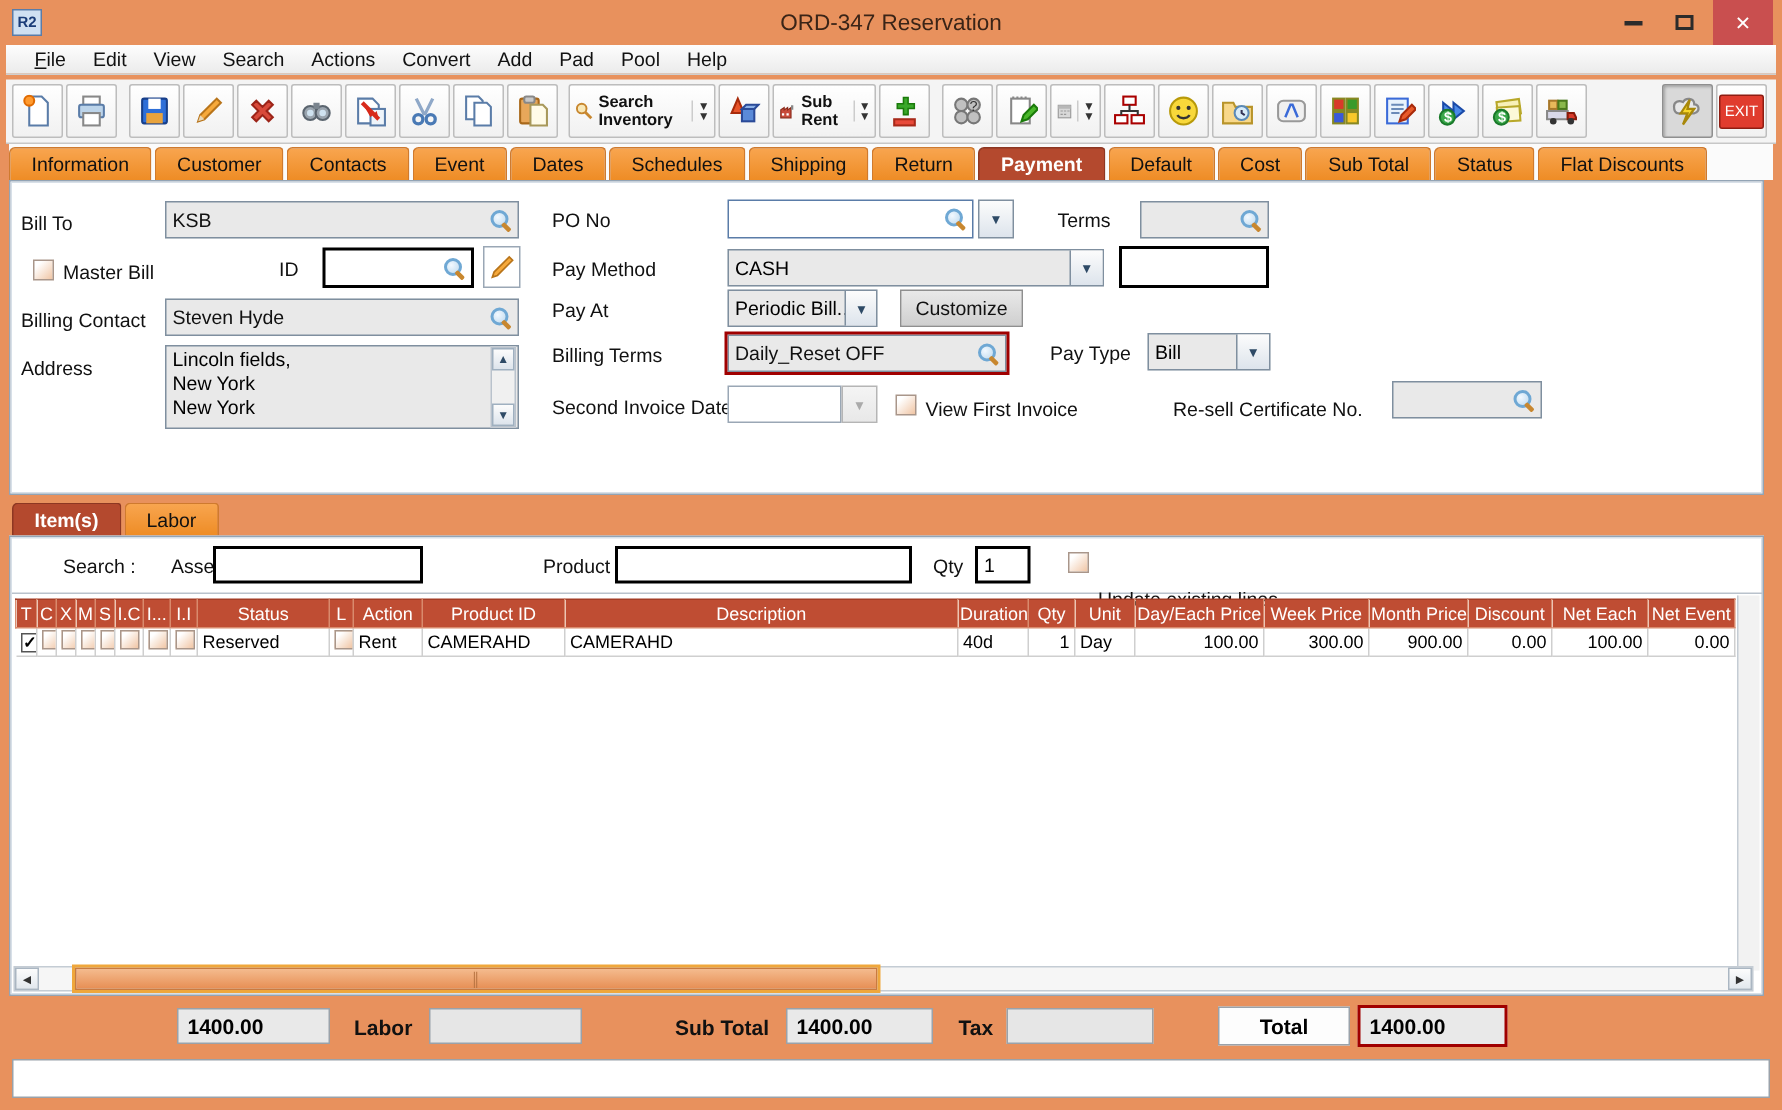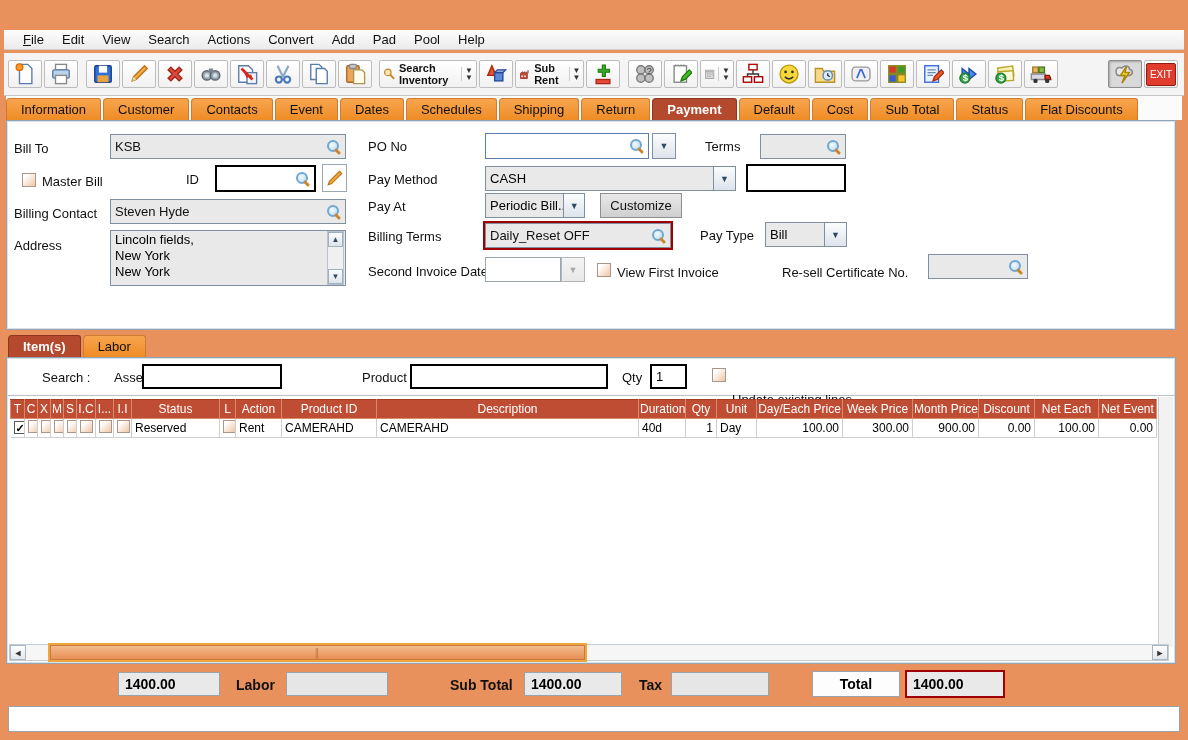--- a/index.html
+++ b/index.html
@@ -16,21 +16,21 @@
   .min-glyph { width:12px; height:3px; background:#2b2b2b; }
   .max-glyph { width:12px; height:10px; border:2px solid #2b2b2b; }
 
   
   .menubar { position:absolute; left:4px; top:30px; width:1180px; height:20px; background:linear-gradient(#fdfdfd,#ebebeb); border-bottom:1px solid #cfcfcf; display:flex; align-items:center; padding-left:10px; }
   .menu-item { display:inline-block; padding:2px 9px; font-size:13px; color:#111; }
   .menu-item:first-child::first-letter { text-decoration:underline; }
 
   
   .toolbar { position:absolute; left:4px; top:53px; width:1180px; height:43px; background:#f4f4f4; border-bottom:1px solid #c7c7c7; display:flex; align-items:center; padding:0 4px; }
-  .tbtn { height:28px; min-width:34px; background:linear-gradient(#ffffff,#f1f1f1); border:1px solid #bdbdbd; border-radius:2px; margin-right:2px; display:flex; align-items:center; justify-content:center; padding:0 3px; }
+  .tbtn { height:36px; min-width:34px; background:linear-gradient(#ffffff,#f1f1f1); border:1px solid #bdbdbd; border-radius:2px; margin-right:2px; display:flex; align-items:center; justify-content:center; padding:0 3px; }
   .tbtn.wide { gap:3px; font-size:11px; font-weight:bold; color:#111; }
   .tbtn .ddcol { font-size:8px; color:#333; line-height:7px; border-left:1px solid #ccc; padding-left:3px; margin-left:2px; }
   .tgap { width:8px; }
   .tbtn.pressed { background:#d9d9d9; border:1px solid #8f8f8f; box-shadow:inset 1px 1px 2px rgba(0,0,0,.25); }
   .tbtn.exit { background:linear-gradient(#ffffff,#f1f1f1); margin-left:4px; }
   .exit-inner { background:#e03c2e; border:1px solid #8f1d12; color:#fff; font-size:10px; font-weight:normal; padding:5px 3px; border-radius:2px;text-align:center; }
   .tbtn svg { display:block; }
 
   
   .tabsrow { position:absolute; left:6px; top:96px; width:1176px; height:24px; display:flex; align-items:flex-end; background:#fbfbfb; }
@@ -91,20 +91,35 @@
 
   
   .statusbar { position:absolute; left:8px; top:706px; width:1172px; height:26px; background:#fff; border:1px solid #9aa2aa; }
 </style>
 </head>
 <body>
 
 <div id="window">
   <div class="content-bg"></div>
 
+  <div class="titlebar">
+    <div class="app-icon">R2</div>
+    <div class="title-text">ORD-347 Reservation</div>
+    <div class="win-btns">
+      <div class="win-btn">
+          <span class="min-glyph"></span>
+        </div>
+      <div class="win-btn">
+          <span class="max-glyph"></span>
+        </div>
+      <div class="win-btn close">
+          <span>✕</span>
+        </div>
+    </div>
+  </div>
 
   <div class="menubar">
     <span class="menu-item">File</span>
     <span class="menu-item">Edit</span>
     <span class="menu-item">View</span>
     <span class="menu-item">Search</span>
     <span class="menu-item">Actions</span>
     <span class="menu-item">Convert</span>
     <span class="menu-item">Add</span>
     <span class="menu-item">Pad</span>

